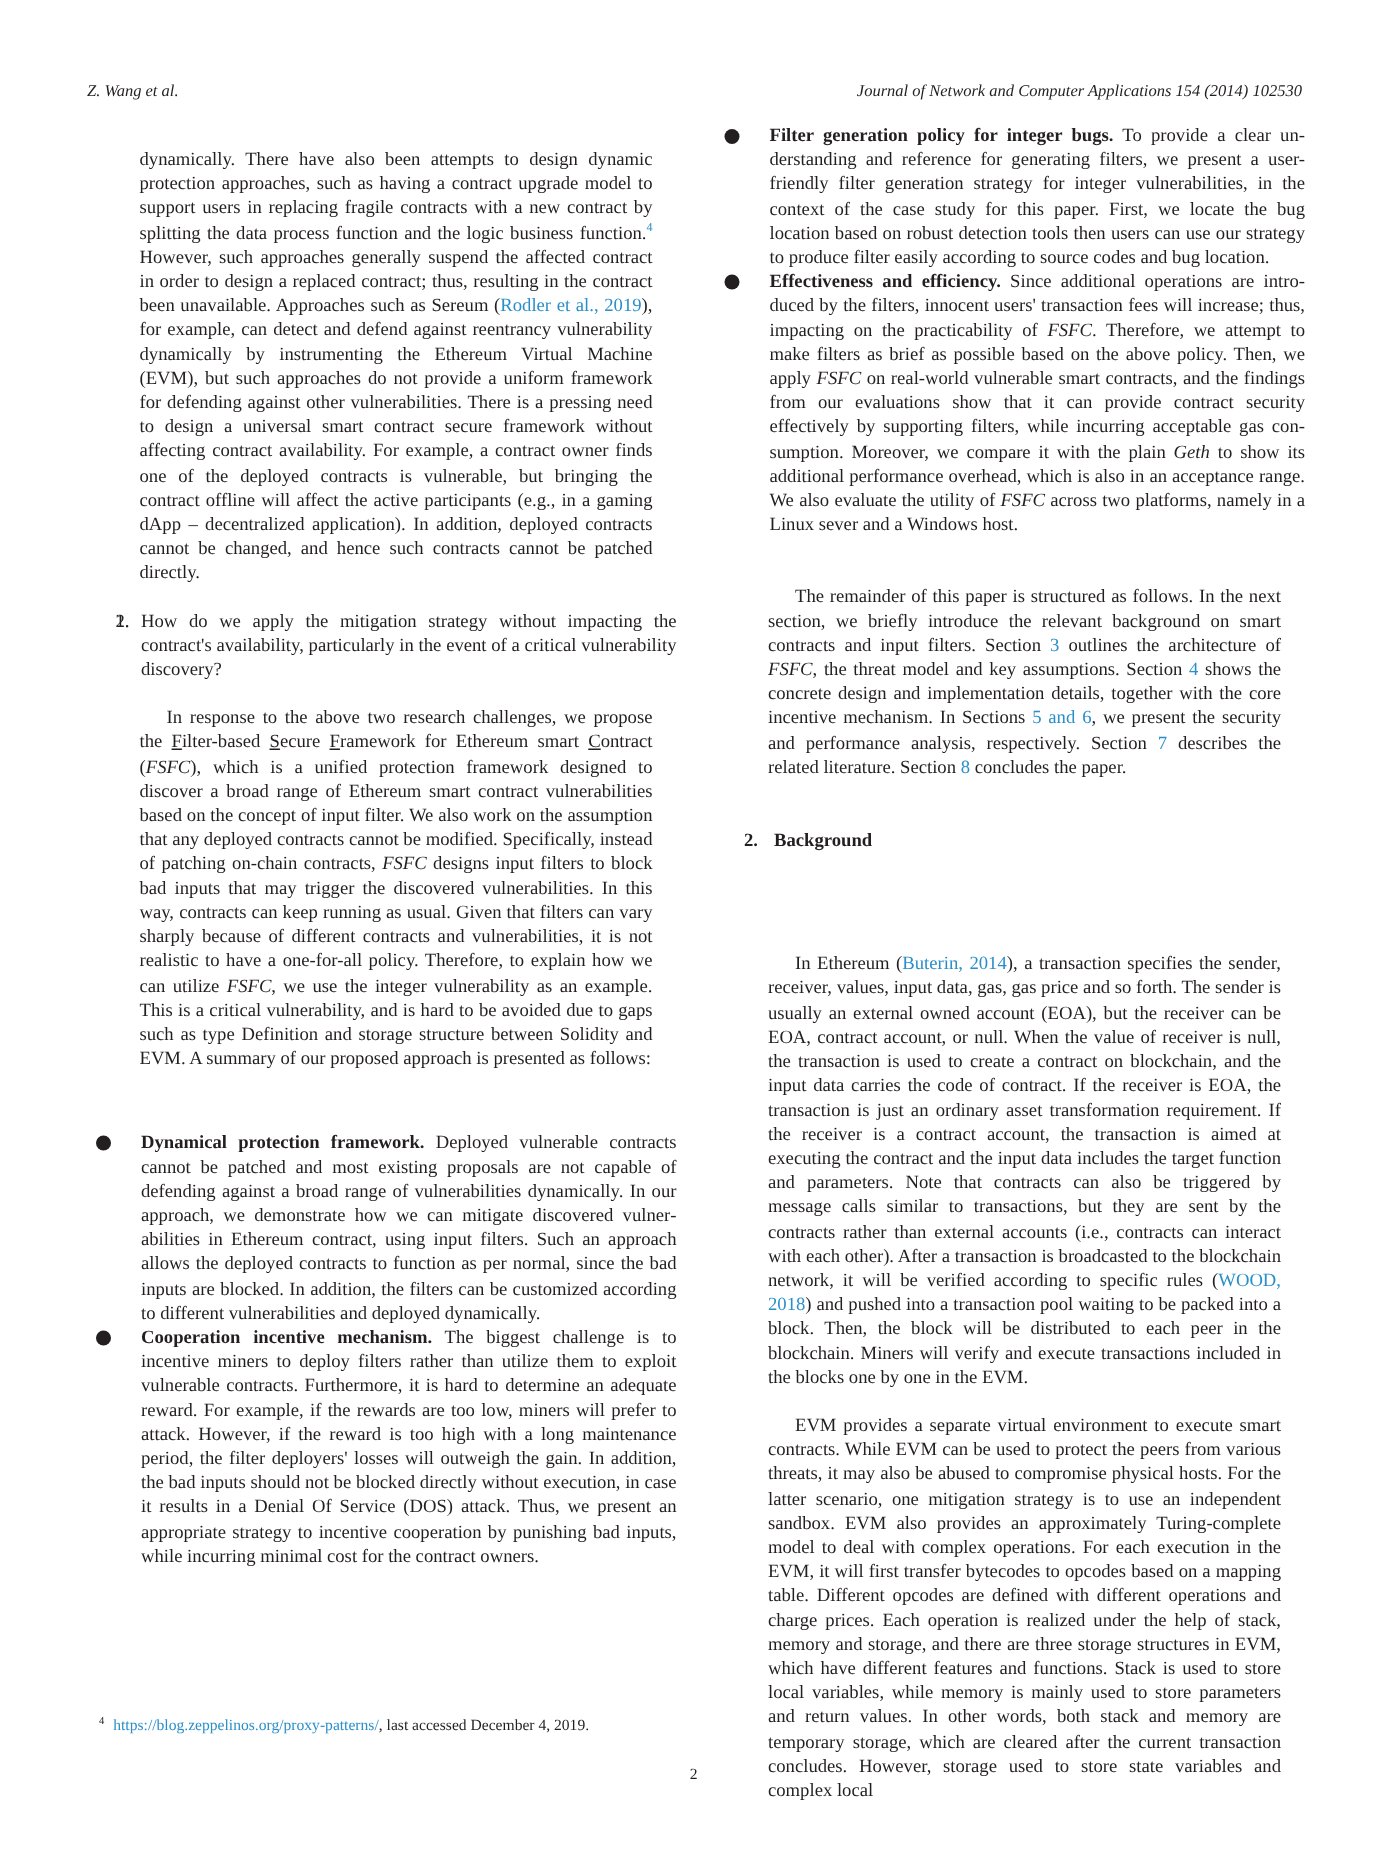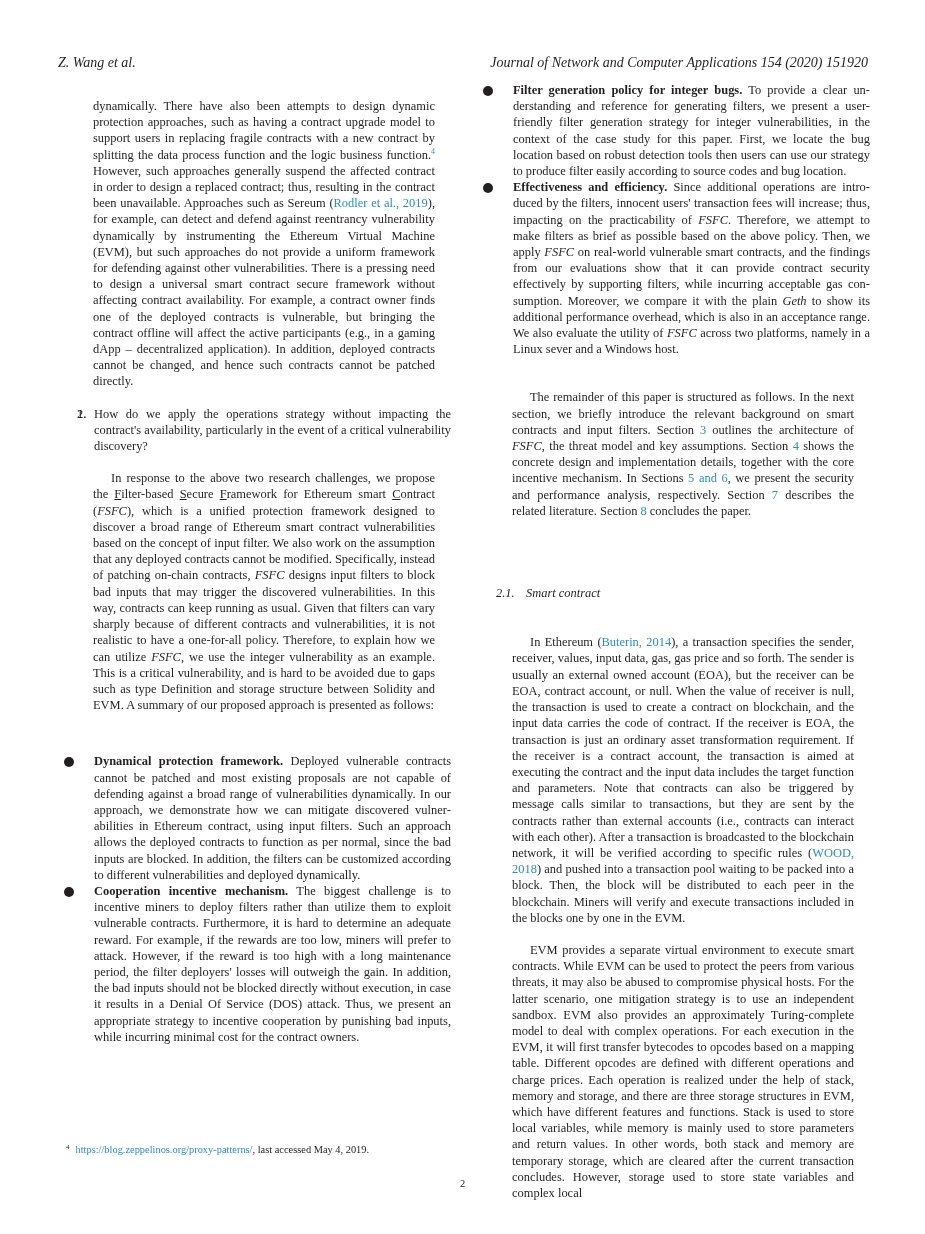--- a/index.html
+++ b/index.html
@@ -1,19 +1,19 @@
 <!DOCTYPE html>
 <html><head>
 <meta charset="utf-8">
 <style>
   html, body { margin: 0; padding: 0; background: #ffffff; }
   body { width: 925px; height: 1234px; position: relative; overflow: hidden;
          font-family: "Liberation Serif", "DejaVu Serif", serif; color: #231f20; }
   .running-head { position: absolute; top: 55px; left: 58px; right: 57px; height: 14px;
-         font-size: 14px; font-style: italic; color: #231f20; }
+         font-size: 11px; font-style: italic; color: #231f20; }
   .running-head .left { position: absolute; left: 0; top: 0; }
   .running-head .right { position: absolute; right: 0; top: 0; }
   .col { position: absolute; top: 82px; width: 374px; font-size: 12.45px; line-height: 16.2px;
          text-align: justify; hyphens: manual; }
   .col-left { left: 77px; }
   .col-right { left: 496px; width: 374px; }
   p { margin: 16px; }
   .indent { text-indent: 18px; }
   .link { color: #2a8fc9; }
   .it { font-style: italic; }
@@ -35,29 +35,29 @@
   .footnote { position: absolute; left: 66px; top: 1143px; font-size: 10.4px; color: #231f20; }
   .footnote sup { font-size: 7px; vertical-align: super; margin-right: 6px; }
   sup.fn { font-size: 8px; line-height: 0; }
   .page-num { position: absolute; top: 1178px; left: 0; width: 925px; text-align: center; font-size: 10.4px; }
 </style>
 </head>
 <body>
 
 <div class="running-head">
   <span class="left it">Z. Wang et al.</span>
-  <span class="right it">Journal of Network and Computer Applications 154 (2020) 151920</span>
+  <span class="right it">Journal of Network and Computer Applications 154 (2014) 102530</span>
 </div>
 
 <div class="col col-left">
   <p><span>dynamically. There have also been attempts to design dynamic protec­tion approaches, such as having a contract upgrade model to support users in replacing fragile contracts with a new contract by splitting the data process function and the logic business function.</span><sup class="fn link">4</sup><span> However, such approaches generally suspend the affected contract in order to design a replaced contract; thus, resulting in the contract been unavailable. Ap­proaches such as Sereum (</span><span class="link">Rodler et al., 2019</span><span>), for example, can detect and defend against reentrancy vulnerability dynamically by instru­menting the Ethereum Virtual Machine (EVM), but such approaches do not provide a uniform framework for defending against other vulnera­bilities. There is a pressing need to design a universal smart contract secure framework without affecting contract availability. For example, a contract owner finds one of the deployed contracts is vulnerable, but bringing the contract offline will affect the active participants (e.g., in a gaming dApp – decentralized application). In addition, deployed con­tracts cannot be changed, and hence such contracts cannot be patched directly.</span></p>
 
   <ol class="challenges">
     <li><span class="num">1.</span></li>
-    <li><span class="num">2.</span><span>How do we apply the operations strategy without impacting the contract's availability, particularly in the event of a critical vulnera­bility discovery?</span></li>
+    <li><span class="num">2.</span><span>How do we apply the mitigation strategy without impacting the contract's availability, particularly in the event of a critical vulnera­bility discovery?</span></li>
   </ol>
 
   <p class="indent"><span>In response to the above two research challenges, we propose the </span><span class="u">F</span><span>ilter-based </span><span class="u">S</span><span>ecure </span><span class="u">F</span><span>ramework for Ethereum smart </span><span class="u">C</span><span>ontract (</span><span class="it">FSFC</span><span>), which is a unified protection framework designed to discover a broad range of Ethereum smart contract vulnerabilities based on the concept of input filter. We also work on the assumption that any deployed contracts cannot be modified. Specifically, instead of patching on-chain contracts, </span><span class="it">FSFC</span><span> designs input filters to block bad inputs that may trigger the discovered vulnerabilities. In this way, contracts can keep running as usual. Given that filters can vary sharply because of different contracts and vulnerabilities, it is not realistic to have a one-for-all policy. There­fore, to explain how we can utilize </span><span class="it">FSFC</span><span>, we use the integer vulnerability as an example. This is a critical vulnerability, and is hard to be avoided due to gaps such as type Definition and storage structure between So­lidity and EVM. A summary of our proposed approach is presented as follows:</span></p>
 
   <div class="gap24"></div>
   <ul class="bullets">
     <li><span class="dot"></span><span class="b">Dynamical protection framework.</span><span> Deployed vulnerable contracts cannot be patched and most existing proposals are not capable of defending against a broad range of vulnerabilities dynamically. In our approach, we demonstrate how we can mitigate discovered vulner­abilities in Ethereum contract, using input filters. Such an approach allows the deployed contracts to function as per normal, since the bad inputs are blocked. In addition, the filters can be customized ac­cording to different vulnerabilities and deployed dynamically.</span></li>
     <li><span class="dot"></span><span class="b">Cooperation incentive mechanism.</span><span> The biggest challenge is to incentive miners to deploy filters rather than utilize them to exploit vulnerable contracts. Furthermore, it is hard to determine an adequate reward. For example, if the rewards are too low, miners will prefer to attack. However, if the reward is too high with a long maintenance period, the filter deployers' losses will outweigh the gain. In addition, the bad inputs should not be blocked directly without execution, in case it results in a Denial Of Service (DOS) attack. Thus, we present an appropriate strategy to incentive coop­eration by punishing bad inputs, while incurring minimal cost for the contract owners.</span></li>
   </ul>
 </div>
@@ -65,25 +65,25 @@
 <div class="col col-right">
   <ul class="bullets">
     <li><span class="dot"></span><span class="b">Filter generation policy for integer bugs.</span><span> To provide a clear un­derstanding and reference for generating filters, we present a user-friendly filter generation strategy for integer vulnerabilities, in the context of the case study for this paper. First, we locate the bug location based on robust detection tools then users can use our strategy to produce filter easily according to source codes and bug location.</span></li>
     <li><span class="dot"></span><span class="b">Effectiveness and efficiency.</span><span> Since additional operations are intro­duced by the filters, innocent users' transaction fees will increase; thus, impacting on the practicability of </span><span class="it">FSFC</span><span>. Therefore, we attempt to make filters as brief as possible based on the above policy. Then, we apply </span><span class="it">FSFC</span><span> on real-world vulnerable smart contracts, and the findings from our evaluations show that it can provide contract security effectively by supporting filters, while incurring acceptable gas con­sumption. Moreover, we compare it with the plain </span><span class="it">Geth</span><span> to show its additional performance overhead, which is also in an acceptance range. We also evaluate the utility of </span><span class="it">FSFC</span><span> across two platforms, namely in a Linux sever and a Windows host.</span></li>
   </ul>
 
   <div class="gap16"></div>
   <p class="indent"><span>The remainder of this paper is structured as follows. In the next sec­tion, we briefly introduce the relevant background on smart contracts and input filters. Section </span><span class="link">3</span><span> outlines the architecture of </span><span class="it">FSFC</span><span>, the threat model and key assumptions. Section </span><span class="link">4</span><span> shows the concrete design and implementation details, together with the core incentive mechanism. In Sections </span><span class="link">5 and 6</span><span>, we present the security and performance analysis, respectively. Section </span><span class="link">7</span><span> describes the related literature. Section </span><span class="link">8</span><span> con­cludes the paper.</span></p>
 
   <div style="height:17px"></div>
+  <h2 class="section-title"><span class="n">2.</span><span>Background</span></h2>
   <div style="height:16px"></div>
   <div style="height:17px"></div>
-  <h3 class="subsection-title" style="margin:0;font-weight:normal;"><span class="n">2.1.</span><span>Smart contract</span></h3>
   <div style="height:17px"></div>
   <p class="indent"><span>In Ethereum (</span><span class="link">Buterin, 2014</span><span>), a transaction specifies the sender, receiver, values, input data, gas, gas price and so forth. The sender is usually an external owned account (EOA), but the receiver can be EOA, contract account, or null. When the value of receiver is null, the trans­action is used to create a contract on blockchain, and the input data carries the code of contract. If the receiver is EOA, the transaction is just an ordinary asset transformation requirement. If the receiver is a contract account, the transaction is aimed at executing the contract and the input data includes the target function and parameters. Note that contracts can also be triggered by message calls similar to transactions, but they are sent by the contracts rather than external accounts (i.e., contracts can interact with each other). After a transaction is broadcasted to the blockchain network, it will be verified according to specific rules (</span><span class="link">WOOD, 2018</span><span>) and pushed into a transaction pool waiting to be packed into a block. Then, the block will be distributed to each peer in the blockchain. Miners will verify and execute transactions included in the blocks one by one in the EVM.</span></p>
   <p class="indent">EVM provides a separate virtual environment to execute smart con­tracts. While EVM can be used to protect the peers from various threats, it may also be abused to compromise physical hosts. For the latter scenario, one mitigation strategy is to use an independent sandbox. EVM also provides an approximately Turing-complete model to deal with complex operations. For each execution in the EVM, it will first transfer bytecodes to opcodes based on a mapping table. Different opcodes are defined with different operations and charge prices. Each operation is realized under the help of stack, memory and storage, and there are three storage structures in EVM, which have different features and functions. Stack is used to store local variables, while memory is mainly used to store pa­rameters and return values. In other words, both stack and memory are temporary storage, which are cleared after the current transaction con­cludes. However, storage used to store state variables and complex local</p>
 </div>
 
 <div class="footnote">
-  <sup>4</sup><span class="link">https://blog.zeppelinos.org/proxy-patterns/</span><span>, last accessed May 4, 2019.</span>
+  <sup>4</sup><span class="link">https://blog.zeppelinos.org/proxy-patterns/</span><span>, last accessed December 4, 2019.</span>
 </div>
 
 <div class="page-num">2</div>
 
 </body></html>

